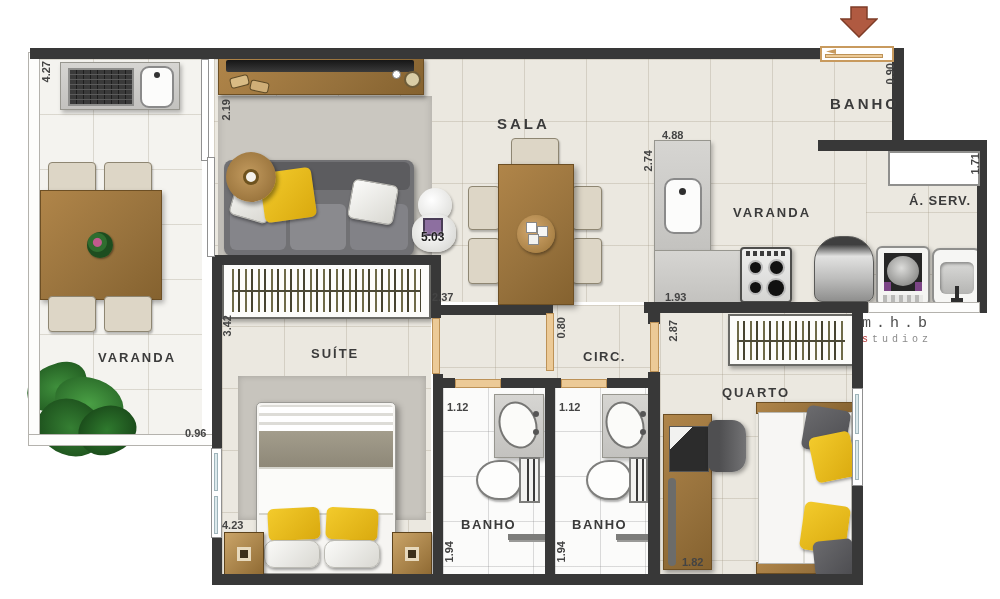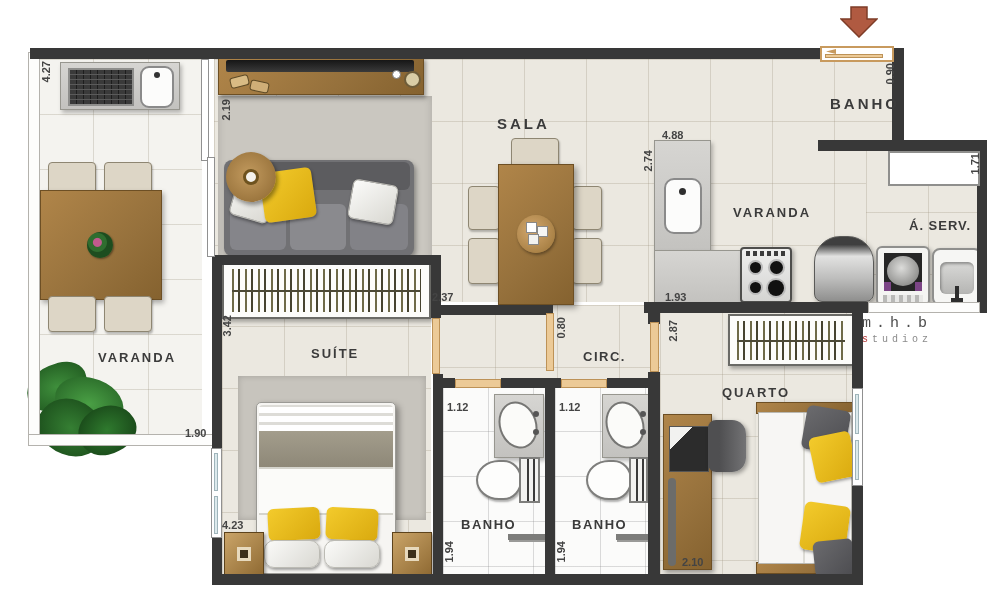--- a/index.html
+++ b/index.html
@@ -99,20 +99,26 @@
     <div class="abs" style="left:126px;top:44px;width:58px;height:46px;background:#828287;border-radius:6px;"></div>
   </div>
   <div class="pillow p-white" style="left:234px;top:172px;width:40px;height:48px;transform:rotate(16deg);"></div>
   <div class="pillow p-yellow" style="left:262px;top:170px;width:52px;height:50px;transform:rotate(-8deg);"></div>
   <div class="pillow p-white" style="left:350px;top:182px;width:46px;height:40px;transform:rotate(10deg);"></div>
 
   <div class="abs" style="left:226px;top:152px;width:50px;height:50px;border-radius:50%;
        background:radial-gradient(circle at 45% 45%,#c29a5e,#8c6731);box-shadow:2px 3px 4px rgba(0,0,0,.4);"></div>
   <div class="abs" style="left:243px;top:169px;width:16px;height:16px;border-radius:50%;background:#f4f2ec;border:3px solid #6e531f;box-sizing:border-box;"></div>
 
+  <div class="abs" style="left:412px;top:188px;width:44px;height:64px;">
+    <div class="abs" style="left:6px;top:0;width:34px;height:34px;border-radius:50%;background:radial-gradient(circle at 40% 35%,#ffffff,#d8d8d4);box-shadow:1px 2px 3px rgba(0,0,0,.35);"></div>
+    <div class="abs" style="left:0;top:26px;width:44px;height:38px;border-radius:45%;background:radial-gradient(circle at 45% 40%,#ffffff,#d2d2ce);box-shadow:1px 2px 3px rgba(0,0,0,.4);"></div>
+    <div class="abs" style="left:11px;top:30px;width:20px;height:18px;background:#8d6fa0;border:2px solid #4a3d57;box-sizing:border-box;"></div>
+    <div class="dim" style="left:9px;top:43px;font-size:12px;color:#1e1e1e;text-shadow:0 0 2px #fff;">5.03</div>
+  </div>
 
   <div class="chair" style="left:511px;top:138px;width:48px;height:30px;"></div>
   <div class="chair" style="left:468px;top:186px;width:32px;height:44px;"></div>
   <div class="chair" style="left:468px;top:238px;width:32px;height:46px;"></div>
   <div class="chair" style="left:572px;top:186px;width:30px;height:44px;"></div>
   <div class="chair" style="left:572px;top:238px;width:30px;height:46px;"></div>
   <div class="abs wood" style="left:498px;top:164px;width:76px;height:141px;box-shadow:3px 3px 6px rgba(0,0,0,.35);"></div>
   <div class="abs" style="left:517px;top:215px;width:38px;height:38px;border-radius:50%;background:radial-gradient(circle at 40% 40%,#d3a86e,#9a7337);box-shadow:1px 2px 3px rgba(0,0,0,.35);">
     <div class="abs" style="left:9px;top:7px;width:9px;height:9px;background:#fff;border:1px solid #888;"></div>
     <div class="abs" style="left:20px;top:11px;width:9px;height:9px;background:#f6f6f4;border:1px solid #888;"></div>
@@ -258,42 +264,42 @@
   <div class="door" style="left:561px;top:379px;width:46px;height:9px;"></div>
 
   <svg class="abs" style="left:840px;top:6px;" width="38" height="32" viewBox="0 0 38 32">
     <polygon points="11,1 27,1 27,13 37,13 19,31 1,13 11,13" fill="#b05a41" stroke="#7e3c27" stroke-width="1.5"></polygon>
   </svg>
 
   <div class="lbl" style="left:98px;top:351px;">VARANDA</div>
   <div class="lbl lbl-big" style="left:497px;top:116px;">SALA</div>
   <div class="lbl lbl-big" style="left:830px;top:96px;">BANHO</div>
   <div class="lbl" style="left:733px;top:206px;">VARANDA</div>
-  <div class="lbl" style="left:909px;top:219px;letter-spacing:1px;">Á. SERV.</div>
+  <div class="lbl" style="left:909px;top:194px;letter-spacing:1px;">Á. SERV.</div>
   <div class="lbl" style="left:311px;top:347px;">SUÍTE</div>
   <div class="lbl" style="left:583px;top:350px;letter-spacing:1.5px;">CIRC.</div>
   <div class="lbl" style="left:461px;top:518px;letter-spacing:1.5px;">BANHO</div>
   <div class="lbl" style="left:572px;top:518px;letter-spacing:1.5px;">BANHO</div>
   <div class="lbl" style="left:722px;top:386px;">QUARTO</div>
 
   <div class="dim vdim" style="left:41px;top:61px;">4.27</div>
-  <div class="dim" style="left:185px;top:428px;">1.90</div>
+  <div class="dim" style="left:185px;top:428px;">0.96</div>
   <div class="dim vdim" style="left:221px;top:99px;">2.19</div>
   <div class="dim" style="left:432px;top:292px;">2.37</div>
   <div class="dim vdim" style="left:556px;top:317px;">0.80</div>
   <div class="dim vdim" style="left:885px;top:63px;">0.90</div>
   <div class="dim" style="left:662px;top:130px;">4.88</div>
   <div class="dim vdim" style="left:643px;top:150px;">2.74</div>
   <div class="dim" style="left:665px;top:292px;">1.93</div>
   <div class="dim vdim" style="left:970px;top:153px;">1.71</div>
   <div class="dim vdim" style="left:668px;top:320px;">2.87</div>
   <div class="dim vdim" style="left:222px;top:315px;">3.42</div>
   <div class="dim" style="left:222px;top:520px;">4.23</div>
   <div class="dim" style="left:447px;top:402px;">1.12</div>
   <div class="dim" style="left:559px;top:402px;">1.12</div>
   <div class="dim vdim" style="left:444px;top:541px;">1.94</div>
   <div class="dim vdim" style="left:556px;top:541px;">1.94</div>
-  <div class="dim" style="left:682px;top:557px;">2.10</div>
+  <div class="dim" style="left:682px;top:557px;">1.82</div>
 
   <div class="wm1" style="left:862px;top:315px;">m.h.b</div>
   <div class="wm2" style="left:862px;top:334px;">studioz</div>
 
 </div>
 
 </body></html>

